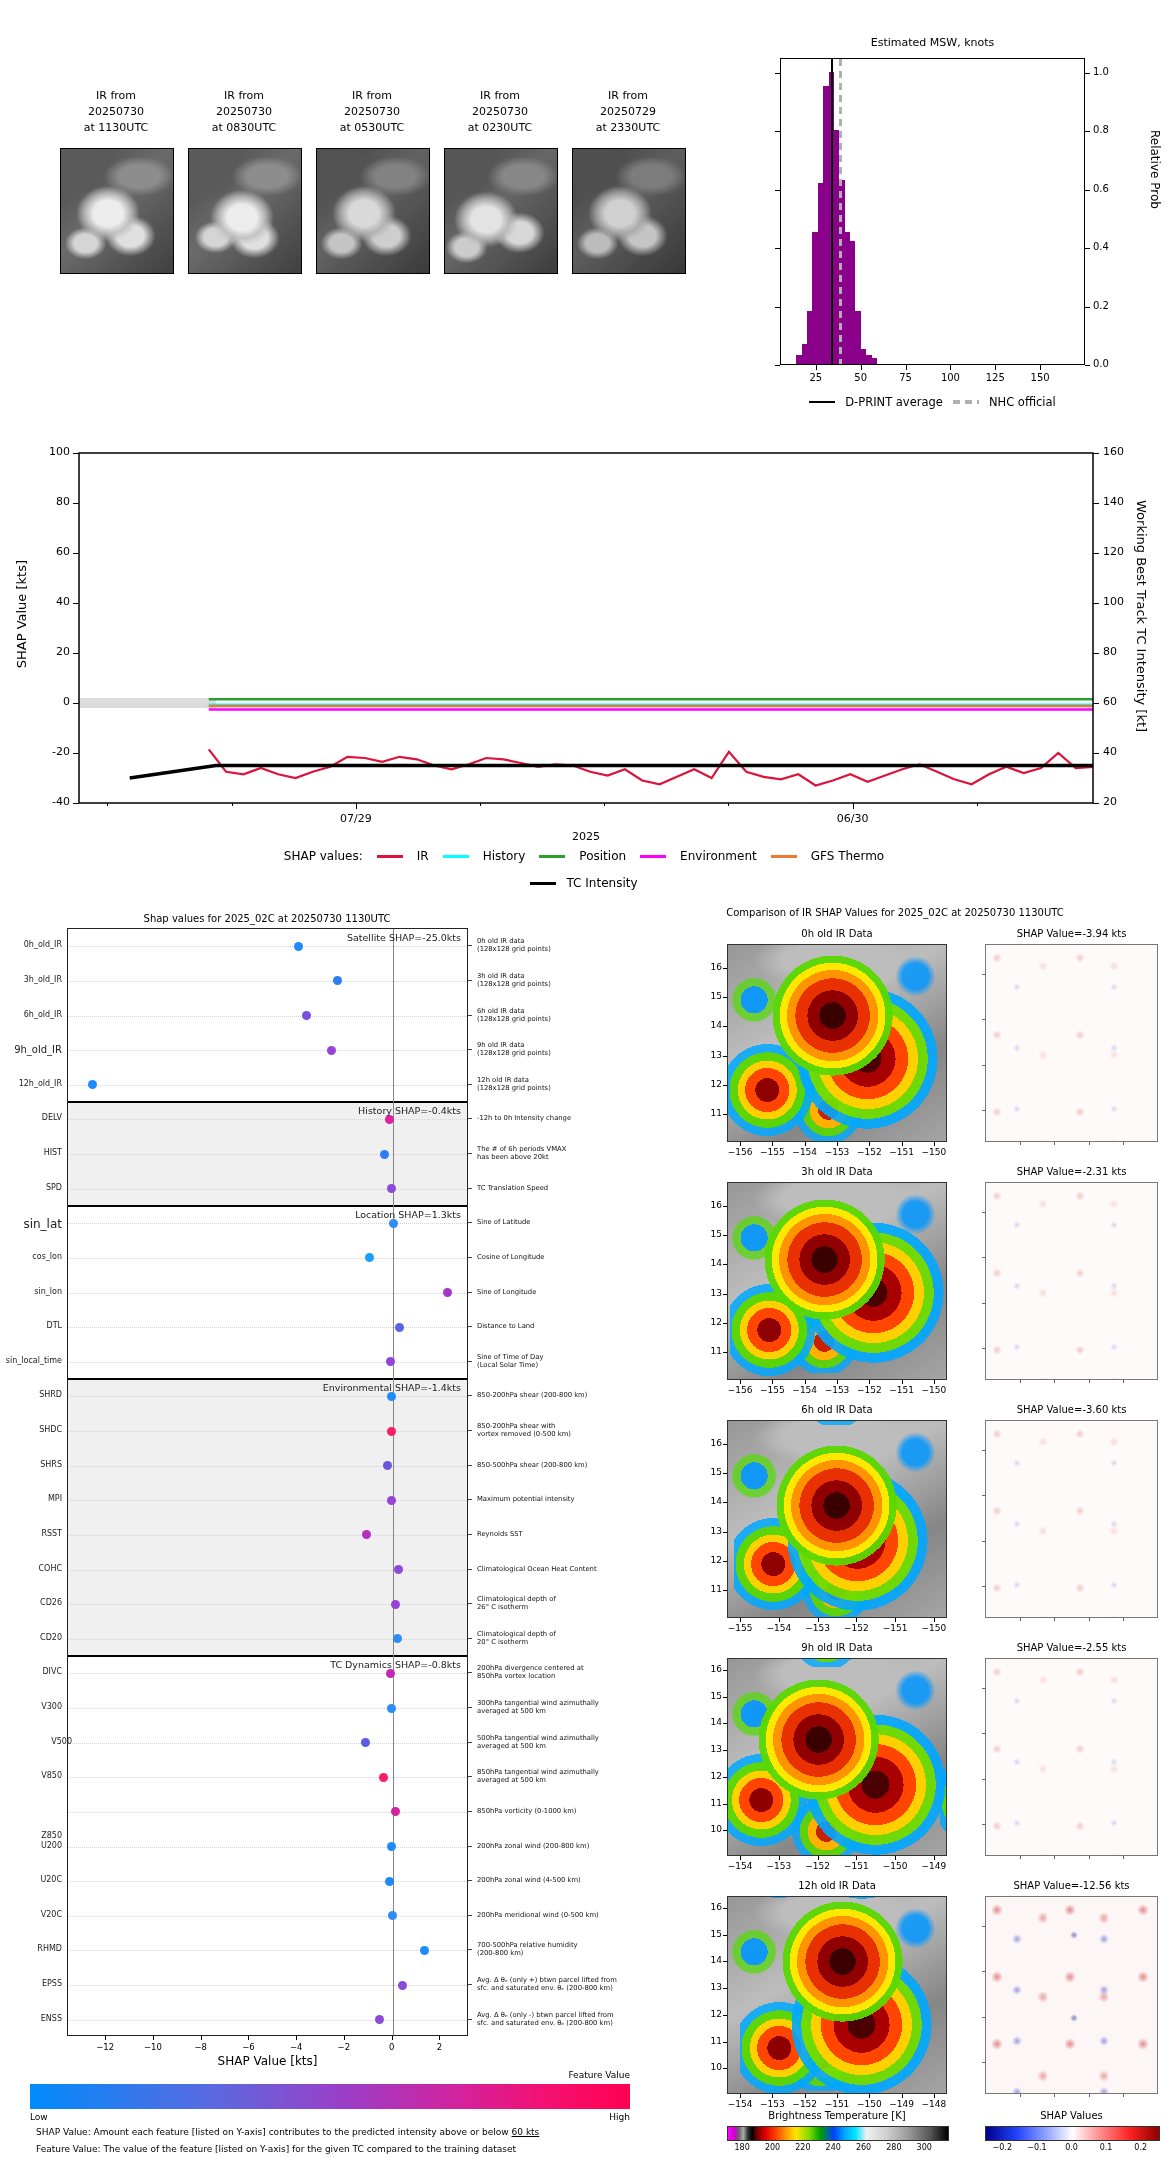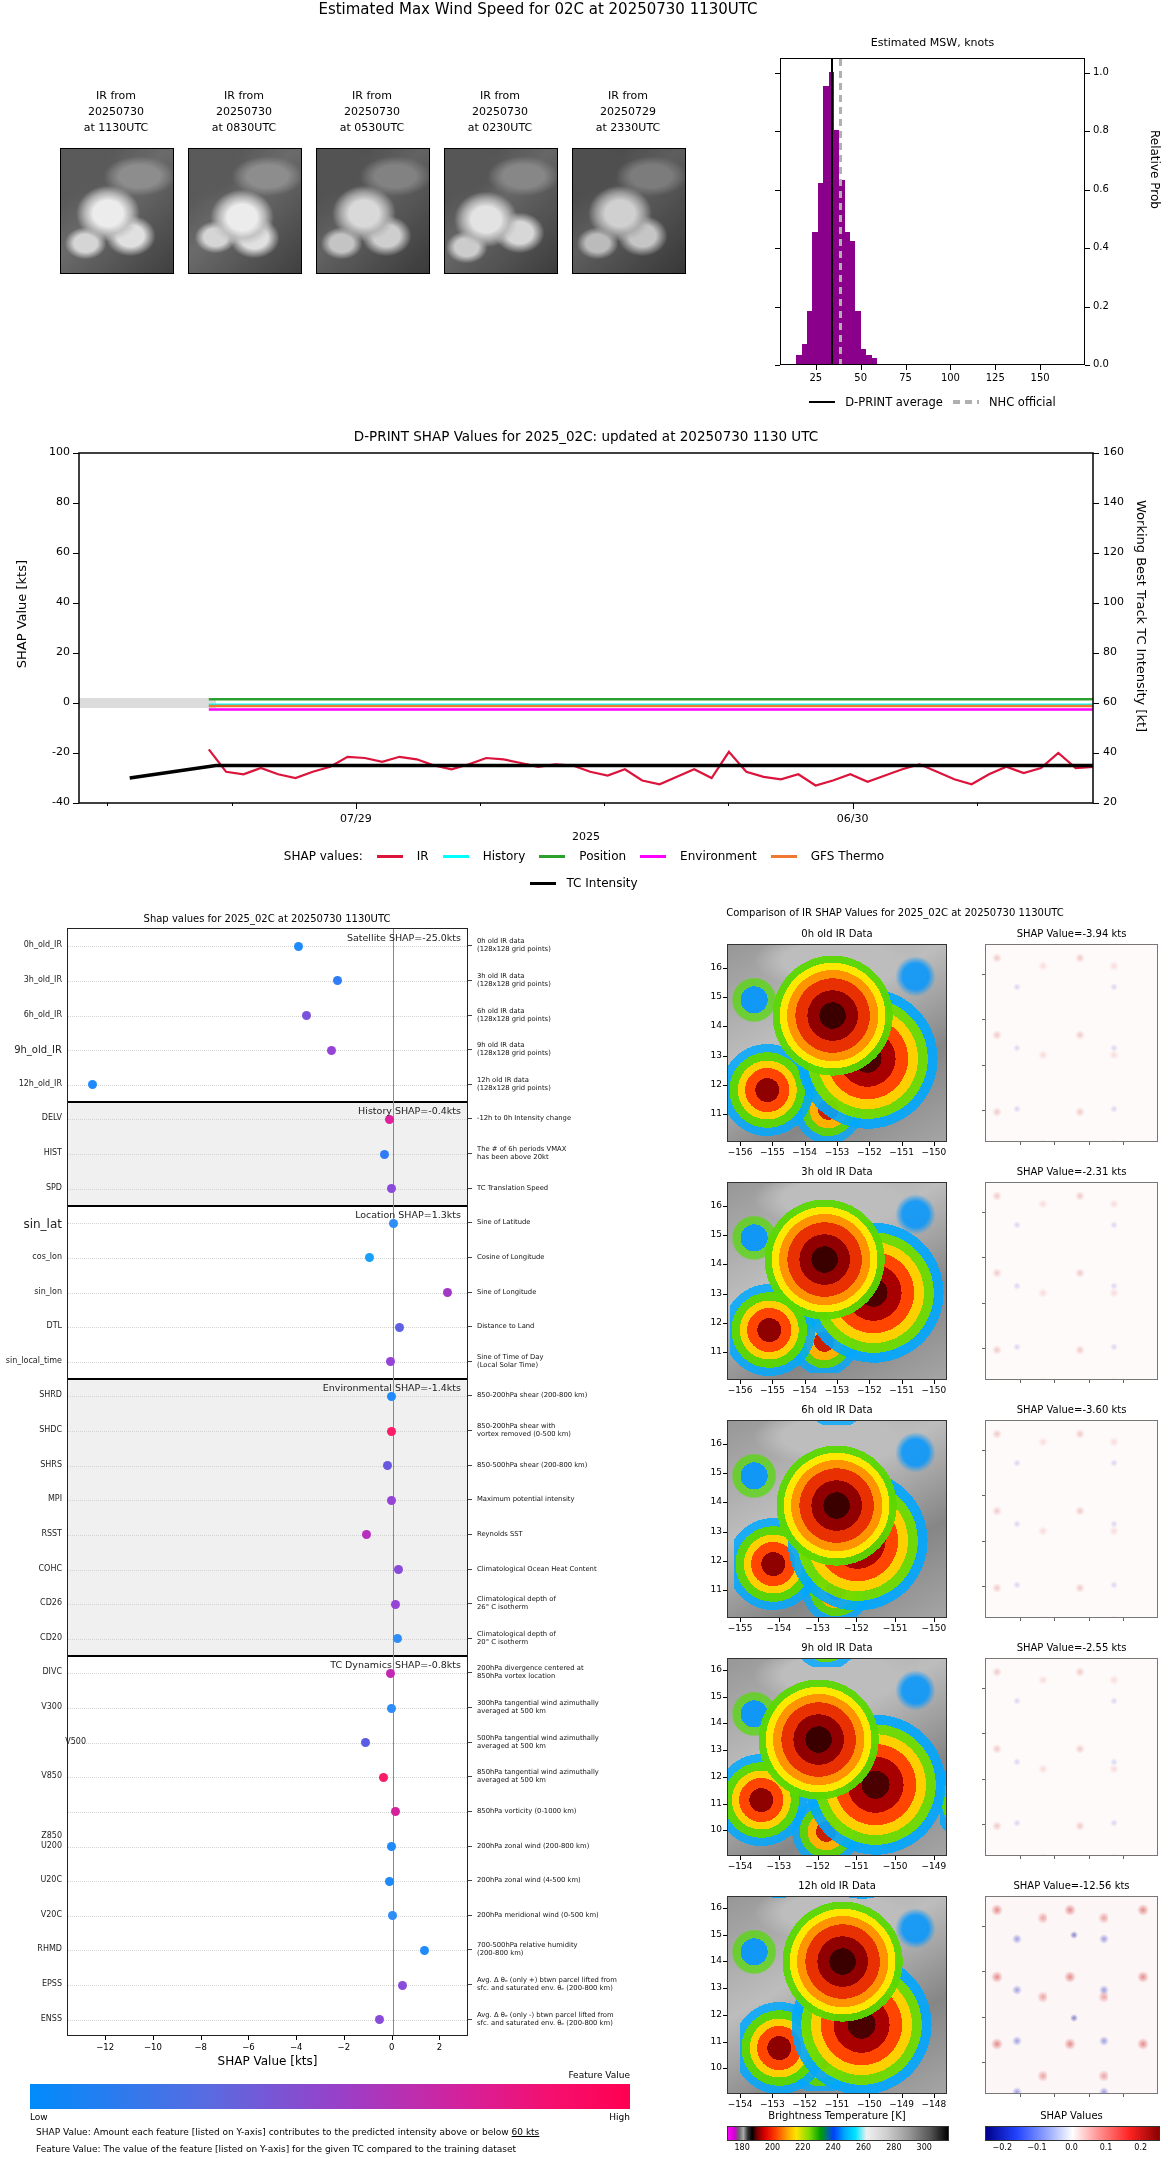--- a/index.html
+++ b/index.html
@@ -60,29 +60,27 @@
   .cb-bt{border:1px solid #333;background:linear-gradient(90deg,#ff00ff 0%,#cc00cc 3%,#666 5%,#aaa 7%,#333 9%,#000 11%,#700000 13%,#e00000 17%,#ff4500 22%,#ffa500 27%,#ffe400 31%,#7ddc00 37%,#00a000 42%,#0040ff 48%,#00a8ff 53%,#00e5ff 58%,#f0f0f0 63%,#cfcfcf 72%,#9a9a9a 82%,#555 92%,#000 100%);}
   .cb-shap{border:1px solid #333;background:linear-gradient(90deg,#00008b,#2244ff 18%,#99aaff 36%,#ffffff 50%,#ff9999 64%,#ff2222 83%,#8b0000 100%);}
   .dash-gray{background:repeating-linear-gradient(180deg,#b0b0b0 0 7px,rgba(0,0,0,0) 7px 12px);}
   .vlbl{writing-mode:vertical-rl;}
   .vlbl.up{transform:rotate(180deg);}
 </style>
 </head>
 <body>
 
 <div id="root">
-  <div class="abs ctr" id="main-title" style="left:0;top:8;width:1076px;font-size:15px;">Estimated Max Wind Speed for 02C at 20250730 1130UTC</div>
 
   <div id="thumbs"></div>
 
   <div class="abs ctr" style="left:780px;top:36px;width:305px;font-size:11px;">Estimated MSW, knots</div>
   <div id="hist"></div>
   <div class="abs vlbl" style="left:1148px;top:130px;font-size:12px;">Relative Prob</div>
 
-  <div class="abs ctr" style="left:86px;top:428px;width:1000px;font-size:13.5px;">D-PRINT SHAP Values for 2025_02C: updated at 20250730 1130 UTC</div>
   <div id="ts"></div>
   <div class="abs vlbl up" style="left:14px;top:560px;font-size:13px;">SHAP Value [kts]</div>
   <div class="abs vlbl" style="left:1134px;top:500px;font-size:13px;">Working Best Track TC Intensity [kt]</div>
   <div class="abs ctr" style="left:86px;top:830px;width:1000px;font-size:11px;">2025</div>
 
   <div class="abs ctr" style="left:37px;top:913px;width:460px;font-size:10px;">Shap values for 2025_02C at 20250730 1130UTC</div>
   <div id="dotplot"></div>
   <div class="abs ctr" style="left:67px;top:2054px;width:401px;font-size:12px;">SHAP Value [kts]</div>
 
   <div class="abs rt lbl9" style="left:330px;top:2070px;width:300px;">Feature Value</div>
@@ -475,21 +473,21 @@
     <div class="abs" style="left: 477px; top: 1664.44px; width: 178px; font-size: 6.8px; line-height: 8px; color: rgb(17, 17, 17);">
       <div>200hPa divergence centered at</div>
       <div>850hPa vortex location</div>
     </div>
     <div class="abs rt" style="left: 0px; top: 1702.06px; width: 62px; font-size: 8px; color: rgb(34, 34, 34);">V300</div>
     <div class="abs" style="left: 468px; top: 1707.06px; width: 4px; height: 1px; background: rgb(68, 68, 68);"></div>
     <div class="abs" style="left: 477px; top: 1699.06px; width: 178px; font-size: 6.8px; line-height: 8px; color: rgb(17, 17, 17);">
       <div>300hPa tangential wind azimuthally</div>
       <div>averaged at 500 km</div>
     </div>
-    <div class="abs rt" style="left: 0px; top: 1736.69px; width: 86px; font-size: 8px; color: rgb(34, 34, 34);">V500</div>
+    <div class="abs rt" style="left: 0px; top: 1736.69px; width: 72px; font-size: 8px; color: rgb(34, 34, 34);">V500</div>
     <div class="abs" style="left: 468px; top: 1741.69px; width: 4px; height: 1px; background: rgb(68, 68, 68);"></div>
     <div class="abs" style="left: 477px; top: 1733.69px; width: 178px; font-size: 6.8px; line-height: 8px; color: rgb(17, 17, 17);">
       <div>500hPa tangential wind azimuthally</div>
       <div>averaged at 500 km</div>
     </div>
     <div class="abs rt" style="left: 0px; top: 1771.31px; width: 62px; font-size: 8px; color: rgb(34, 34, 34);">V850</div>
     <div class="abs" style="left: 468px; top: 1776.31px; width: 4px; height: 1px; background: rgb(68, 68, 68);"></div>
     <div class="abs" style="left: 477px; top: 1768.31px; width: 178px; font-size: 6.8px; line-height: 8px; color: rgb(17, 17, 17);">
       <div>850hPa tangential wind azimuthally</div>
       <div>averaged at 500 km</div>

